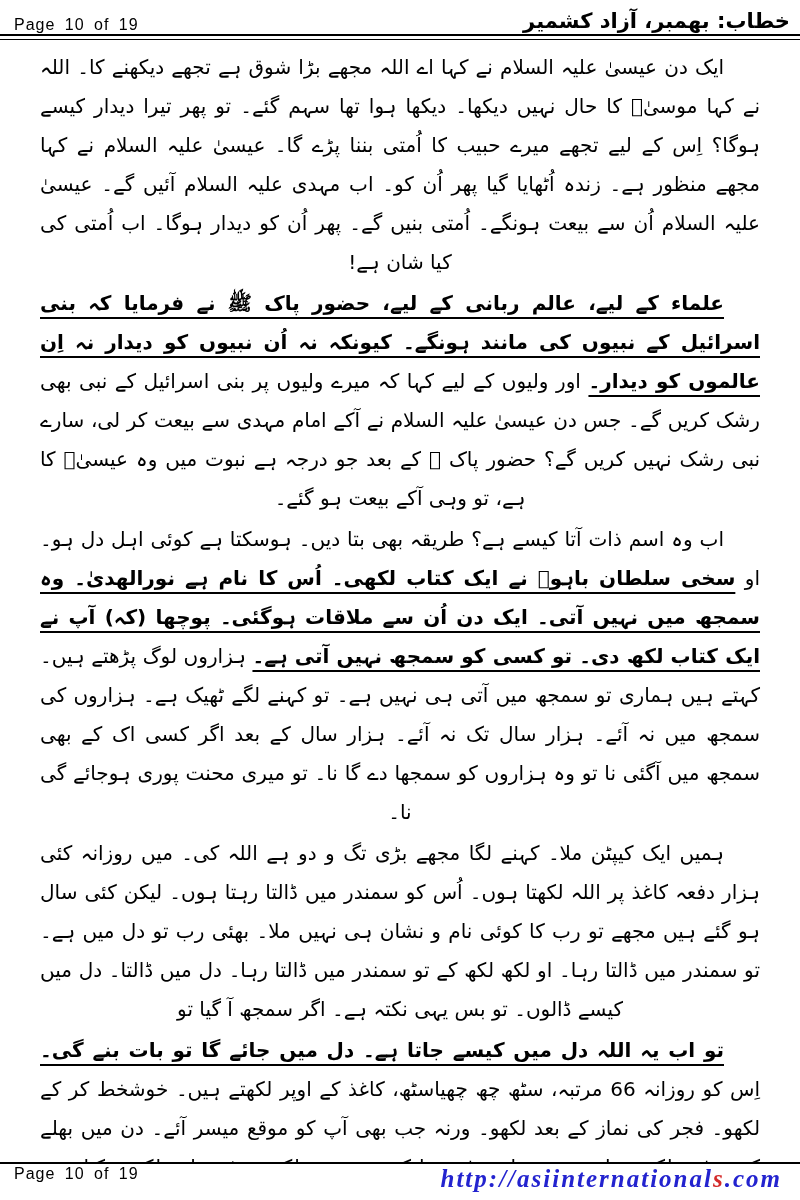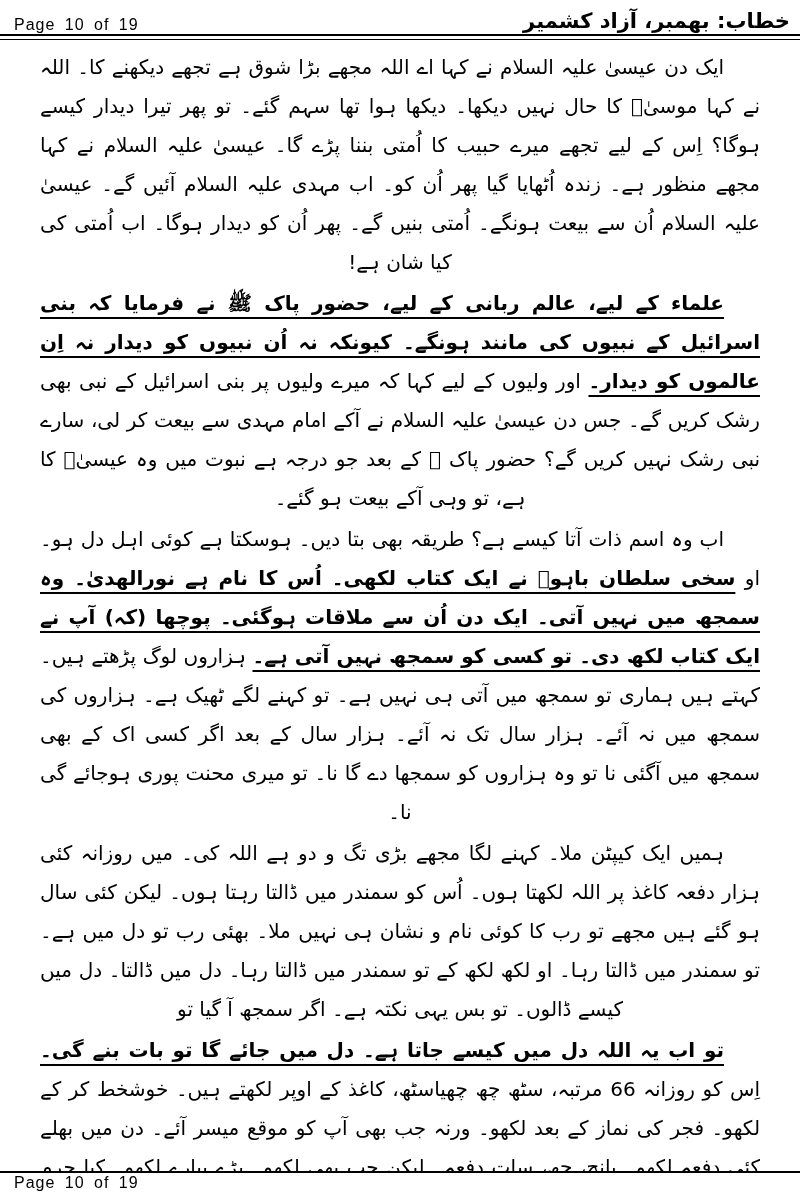--- a/index.html
+++ b/index.html
@@ -130,16 +130,19 @@
       <p class="para"><span class="emph">علماء کے لیے، عالم ربانی کے لیے، حضور پاک ﷺ نے فرمایا کہ بنی اسرائیل کے نبیوں کی مانند ہونگے۔ کیونکہ نہ اُن نبیوں کو دیدار نہ اِن عالموں کو دیدار۔</span><span class="normal"> اور ولیوں کے لیے کہا کہ میرے ولیوں پر بنی اسرائیل کے نبی بھی رشک کریں گے۔ جس دن عیسیٰ علیہ السلام نے آکے امام مہدی سے بیعت کر لی، سارے نبی رشک نہیں کریں گے؟ حضور پاک ﷺ کے بعد جو درجہ ہے نبوت میں وہ عیسیٰؑ کا ہے، تو وہی آکے بیعت ہو گئے۔</span></p>
       <p class="para"><span class="normal">اب وہ اسم ذات آتا کیسے ہے؟ طریقہ بھی بتا دیں۔ ہوسکتا ہے کوئی اہل دل ہو۔ او </span><span class="emph">سخی سلطان باہوؒ نے ایک کتاب لکھی۔ اُس کا نام ہے نورالھدیٰ۔ وہ سمجھ میں نہیں آتی۔ ایک دن اُن سے ملاقات ہوگئی۔ پوچھا (کہ) آپ نے ایک کتاب لکھ دی۔ تو کسی کو سمجھ نہیں آتی ہے۔</span><span class="normal"> ہزاروں لوگ پڑھتے ہیں۔ کہتے ہیں ہماری تو سمجھ میں آتی ہی نہیں ہے۔ تو کہنے لگے ٹھیک ہے۔ ہزاروں کی سمجھ میں نہ آئے۔ ہزار سال تک نہ آئے۔ ہزار سال کے بعد اگر کسی اک کے بھی سمجھ میں آگئی نا تو وہ ہزاروں کو سمجھا دے گا نا۔ تو میری محنت پوری ہوجائے گی نا۔</span></p>
       <p class="para"><span class="normal">ہمیں ایک کیپٹن ملا۔ کہنے لگا مجھے بڑی تگ و دو ہے اللہ کی۔ میں روزانہ کئی ہزار دفعہ کاغذ پر اللہ لکھتا ہوں۔ اُس کو سمندر میں ڈالتا رہتا ہوں۔ لیکن کئی سال ہو گئے ہیں مجھے تو رب کا کوئی نام و نشان ہی نہیں ملا۔ بھئی رب تو دل میں ہے۔ تو سمندر میں ڈالتا رہا۔ او لکھ لکھ کے تو سمندر میں ڈالتا رہا۔ دل میں ڈالتا۔ دل میں کیسے ڈالوں۔ تو بس یہی نکتہ ہے۔ اگر سمجھ آ گیا تو</span></p>
       <p class="para"><span class="emph">تو اب یہ اللہ دل میں کیسے جاتا ہے۔ دل میں جائے گا تو بات بنے گی۔</span><span class="normal"> اِس کو روزانہ 66 مرتبہ، سٹھ چھ چھیاسٹھ، کاغذ کے اوپر لکھتے ہیں۔ خوشخط کر کے لکھو۔ فجر کی نماز کے بعد لکھو۔ ورنہ جب بھی آپ کو موقع میسر آئے۔ دن میں بھلے کئی دفعہ لکھو۔ پانچ، چھ، سات دفعہ۔ لیکن جب بھی لکھو۔ بڑے پیارے لکھو۔ کیا جرم لکھ رہے تو وہ دیکھ رہا ہو۔ اُسی میں کام ہو جائے۔ نقطہ نواز ہے۔ آپ تھوڑے دن لکھیں گے۔ ایک دن آئے گا، آپ جو کاغذ پر لکھتے تھے وہ تمہاری آنکھوں میں تیرنا شروع ہو جائے گا۔ وہ کاغذ سے آنکھوں میں آ گیا۔ تصور قائم ہو گیا۔ اِس کو ابھی تصور بولتے ہیں۔ جب آنکھوں میں تصور آنا شروع ہو جائے، پھر لکھنا بند کر دیں۔ آنکھوں سے پھر توجہ سے اُس کو دل کے اوپر اتاریں۔ تو پھر اگر اللہ نے چاہا تو جو آپ کاغذ پر لکھتے تھے وہ دل پر لکھا نظر آئے گا۔ اُس وقت دل میں دھڑکن تیز ہو جائے گی۔ ٹک ٹک ٹک اِس ٹِک ٹِک کے ساتھ اللہ ھو ملائیں۔ اک کے ساتھ اللہ اک کے ساتھ ھو۔ وہ دل کی تسبیح چل پڑی۔</span></p>
     </div>
 
   <div class="footer">
     <div class="rule-thick"></div>
     <div class="footer-row">
       <div class="page-indicator">Page 10 of 19</div>
+      <div class="site-url">
+        <span style="color: rgb(35, 35, 207);">http://asiinternational</span><span style="color: rgb(212, 42, 42);">s</span><span style="color: rgb(35, 35, 207);">.com</span>
+      </div>
     </div>
   </div>
 
 </div>
 
 </body></html>

